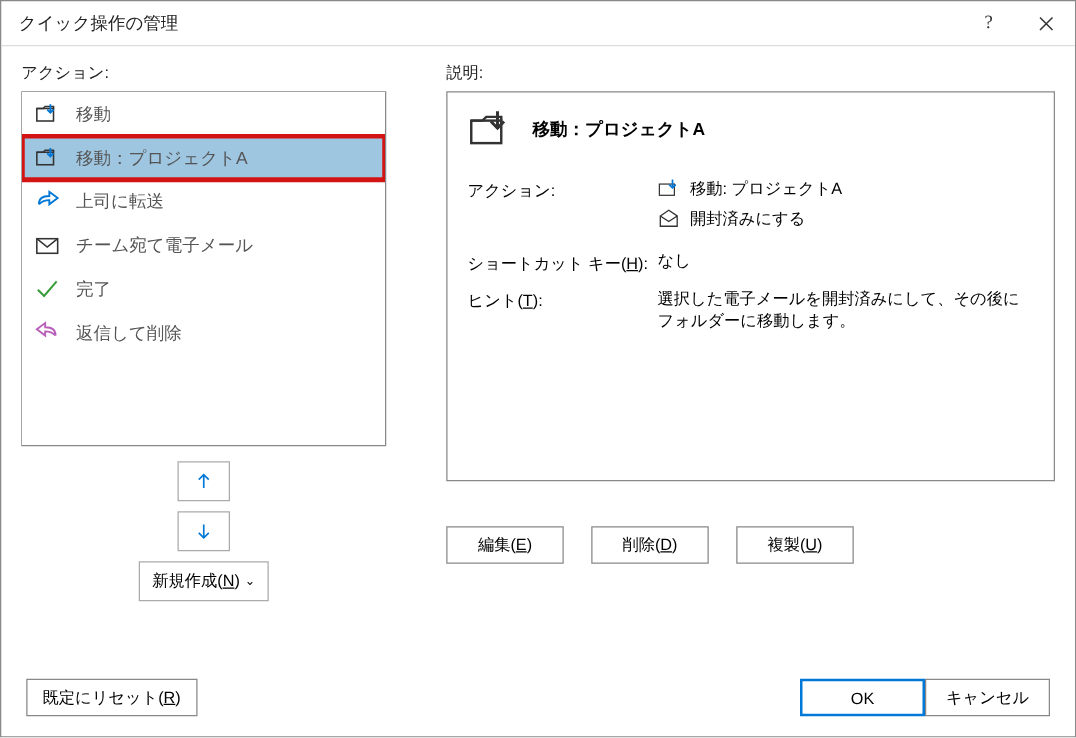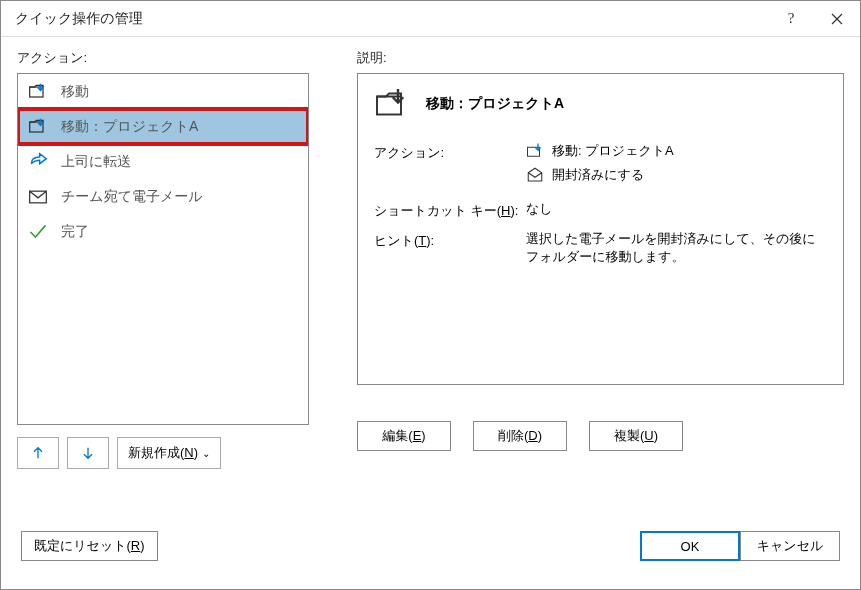--- a/index.html
+++ b/index.html
@@ -94,20 +94,21 @@
       justify-content: center;
     }
     .list-item-label {
       font-size: 14px;
     }
     .left-controls {
       margin-top: 12px;
       display: flex;
       align-items: center;
       gap: 8px;
+      flex-direction: column;
     }
     .icon-btn {
       width: 42px;
       height: 32px;
       border: 1px solid #aaa;
       background: #fff;
       display: flex;
       align-items: center;
       justify-content: center;
       cursor: pointer;
@@ -185,21 +186,21 @@
       min-width: 94px;
       border: 1px solid #888;
       background: #fff;
       font-size: 13px;
       cursor: pointer;
       padding: 0 12px;
       margin-top: 24px;
     }
     .footer {
       border-top: none;
-      padding: 0 20px 28px 20px;
+      padding: 0 20px 16px 20px;
       display: flex;
       align-items: flex-end;
       justify-content: space-between;
       margin-top: 38px;
     }
     .footer-right {
       display: flex;
       align-items: flex-end;
     }
     .ok-btn {
@@ -297,20 +298,28 @@
 
           <div class="list-item">
             <span class="list-item-icon">
               <svg viewBox="0 0 24 24" width="20" height="20">
                   <path d="M3 12 L9 18 L21 4" fill="none" stroke="#3a9d3a" stroke-width="2"></path>
                 </svg>
             </span>
             <span class="list-item-label">完了</span>
           </div>
 
+          <div class="list-item">
+            <span class="list-item-icon">
+              <svg viewBox="0 0 24 24" width="20" height="20">
+                  <path d="M20 14 Q20 6 10 6 L10 2 L2 8 L10 14 L10 10 Q16 10 20 14" fill="none" stroke="#b95fb9" stroke-width="1.8"></path>
+                </svg>
+            </span>
+            <span class="list-item-label">返信して削除</span>
+          </div>
 
         </div>
 
         <div class="left-controls">
           <div class="icon-btn">
             <svg viewBox="0 0 24 24">
                 <path d="M12 20 L12 4 M6 10 L12 4 L18 10" fill="none" stroke="#0078d7" stroke-width="2"></path>
               </svg>
           </div>
           <div class="icon-btn">

